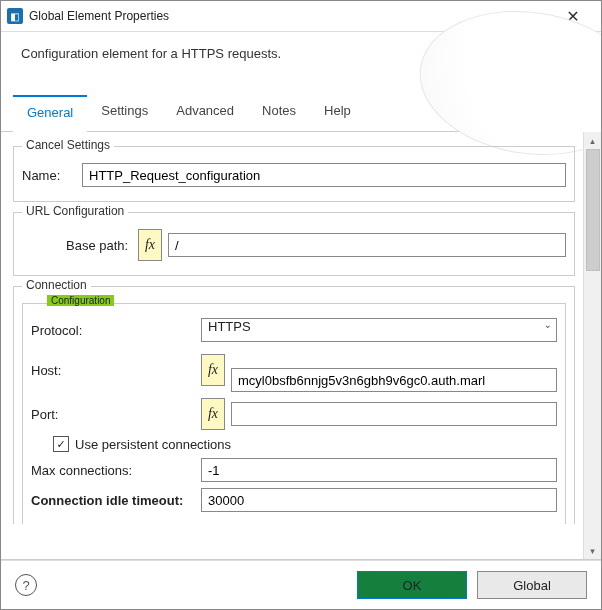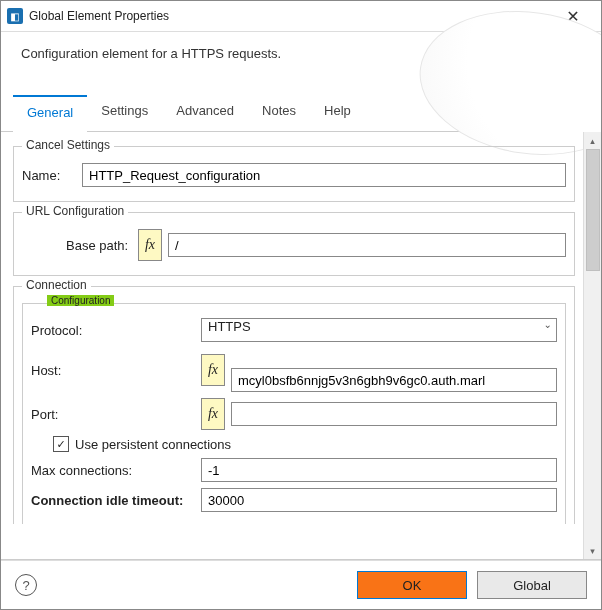--- a/index.html
+++ b/index.html
@@ -170,21 +170,21 @@
   .footer .help {
     width:20px;height:20px;border:1.5px solid #555;border-radius:50%;
     display:flex;align-items:center;justify-content:center;font-size:13px;
     color:#555;cursor:pointer;
   }
   .btn {
     width:108px;height:26px;border:1px solid #888;background:#e9e9e9;
     margin-left:10px;cursor:pointer;display:flex;align-items:center;
     justify-content:center;font-size:13px;
   }
-  .btn.primary{border:1px solid #0078d4;background:#f97316;color:#222;}
+  .btn.primary{border:1px solid #0078d4;background:#15803d;color:#222;}
 
   .nested {
     border:1px solid #ccc;margin:6px 0 4px 0;padding:8px 8px 6px 8px;position:relative;
   }
   .nested > .legend {
     position:absolute;top:-9px;left:8px;background:#84cc16;padding:0 4px;font-size:10px;margin-left:16px;
   }
 </style>
 </head>
 <body>

